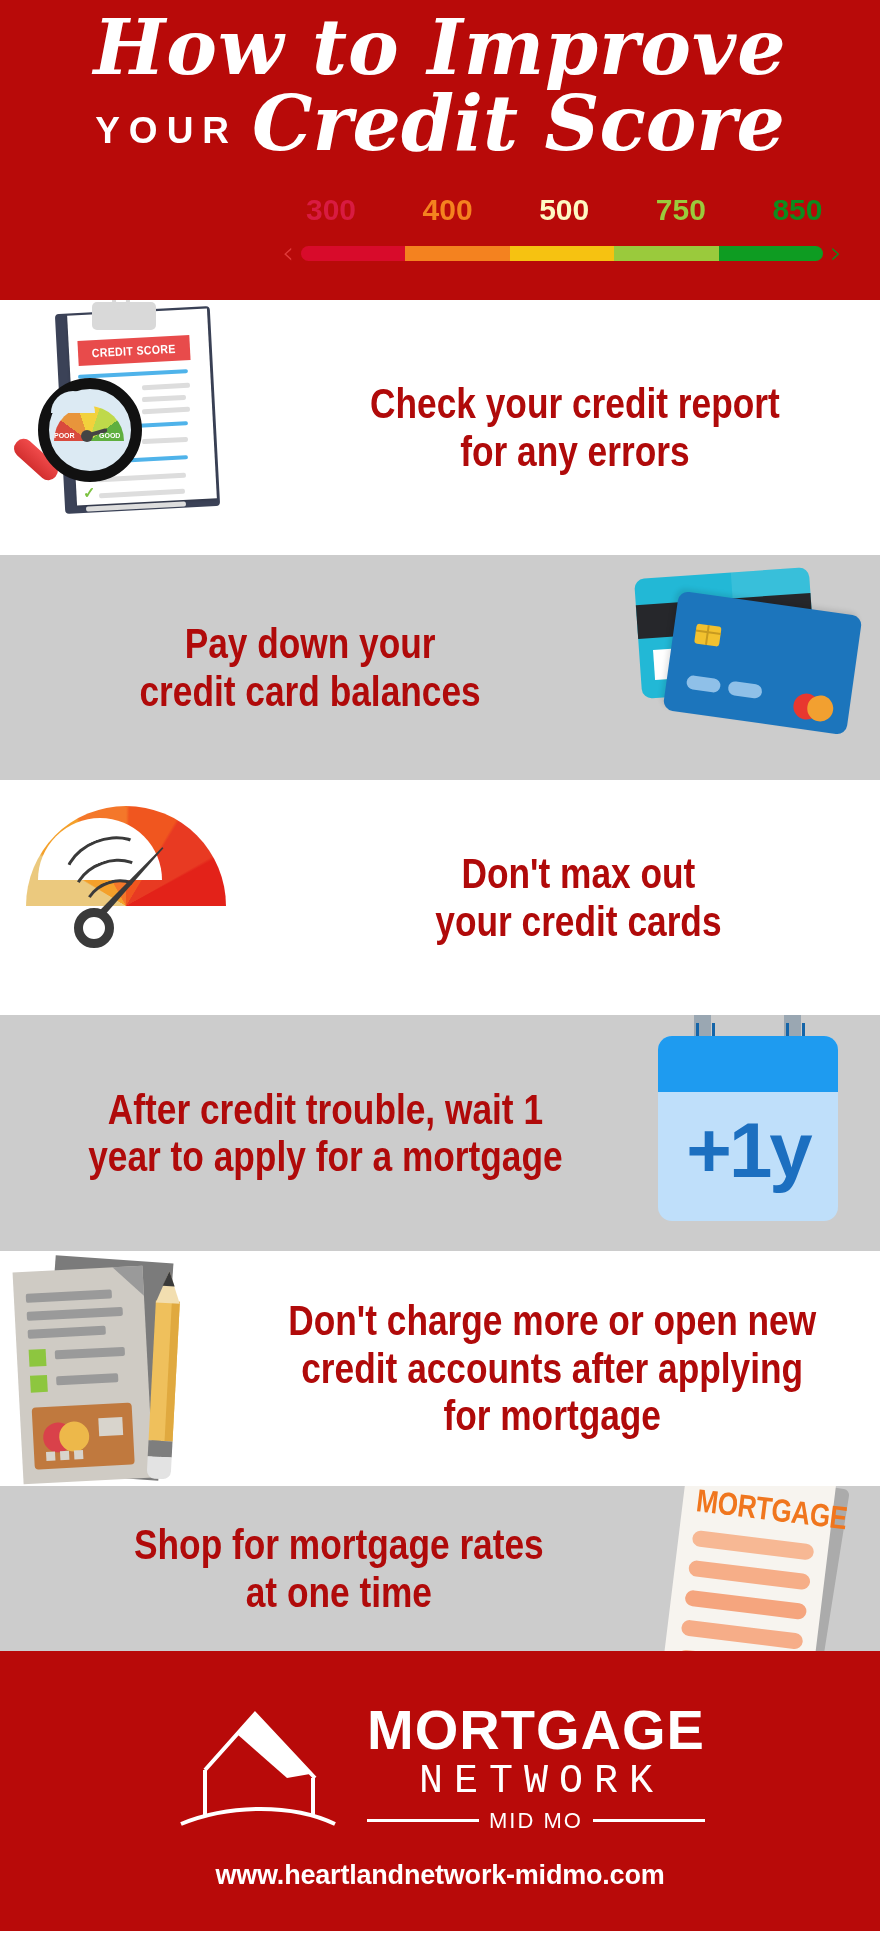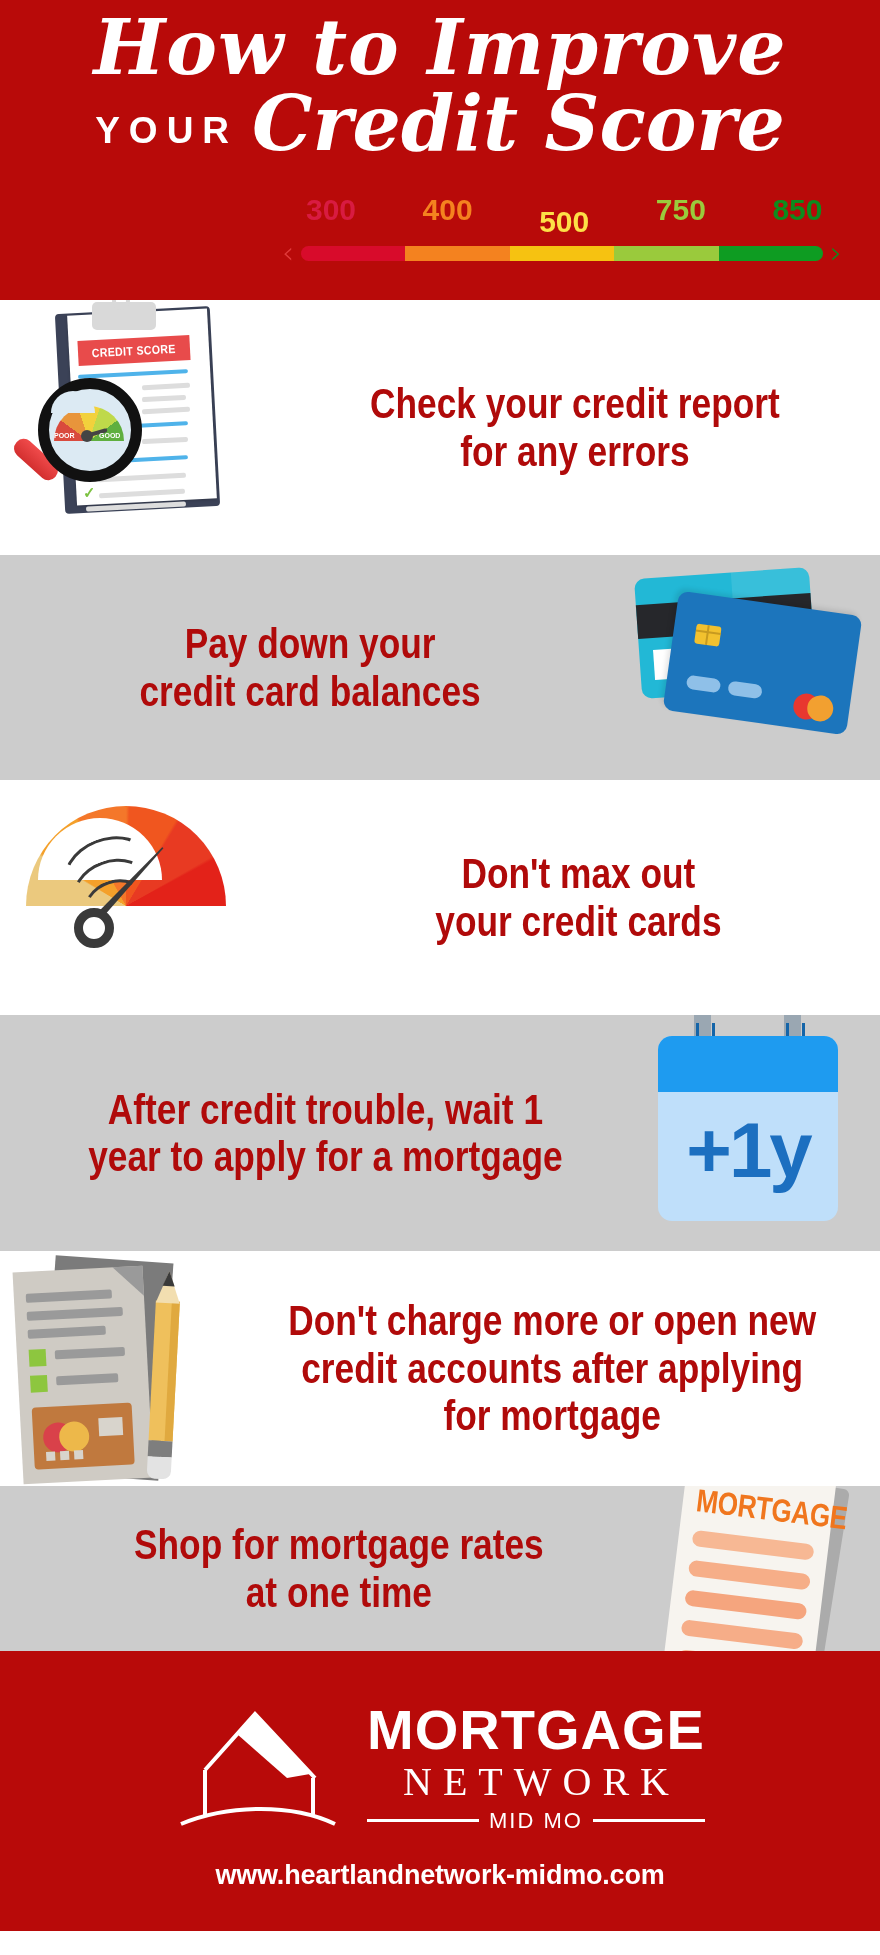--- a/index.html
+++ b/index.html
@@ -455,21 +455,21 @@
   }
   .logo-row { display: flex; align-items: center; gap: 22px; margin-top: 10px; }
   .house-mark { position: relative; width: 170px; height: 120px; }
   .logo-text { display: flex; flex-direction: column; align-items: center; }
   .lt-heartland {
     color: #fff; font-family: "Liberation Sans", sans-serif;
     font-weight: bold; font-size: 56px; letter-spacing: 1px;
     line-height: 1; transform: scaleX(1.0);
   }
   .lt-network {
-    color: #fff; font-family: Liberation Serif, serif;
+    color: #fff; font-family: Liberation Mono, monospace;
     font-weight: normal; font-size: 40px; letter-spacing: 11px;
     line-height: 1.1; margin-top: 2px; padding-left: 11px;
   }
   .lt-midmo-row {
     display: flex; align-items: center; gap: 10px; margin-top: 4px; width: 100%;
   }
   .lt-rule { flex: 1; height: 3px; background: #fff; }
   .lt-midmo {
     color: #fff; font-family: "Liberation Sans", sans-serif;
     font-weight: normal; font-size: 22px; letter-spacing: 2px;
@@ -491,21 +491,21 @@
       <div class="title-line2">
         <span class="title-your">YOUR</span>
         <span class="title-credit">Credit Score</span>
       </div>
     </div>
 
     <div class="score-meter">
       <div class="score-ticks">
         <span class="score-tick" style="left:0%;color:#D81B41;">300</span>
         <span class="score-tick" style="left:22%;color:#F4821F;">400</span>
-        <span class="score-tick" style="left:44%;color:#fde047;margin-top:12px;">500</span>
+        <span class="score-tick" style="left:44%;color:#fef9c3;">500</span>
         <span class="score-tick" style="left:66%;color:#9ACA3C;">750</span>
         <span class="score-tick" style="left:88%;color:#0E8C1E;">850</span>
       </div>
       <div class="score-bar-row">
         <span class="chev chev-left">‹</span>
         <div class="score-bar">
           <div class="score-seg" style="flex:1;background:#D80B2B;"></div>
           <div class="score-seg" style="flex:1;background:#F4821F;"></div>
           <div class="score-seg" style="flex:1;background:#F6C211;"></div>
           <div class="score-seg" style="flex:1;background:#9ACA3C;"></div>

